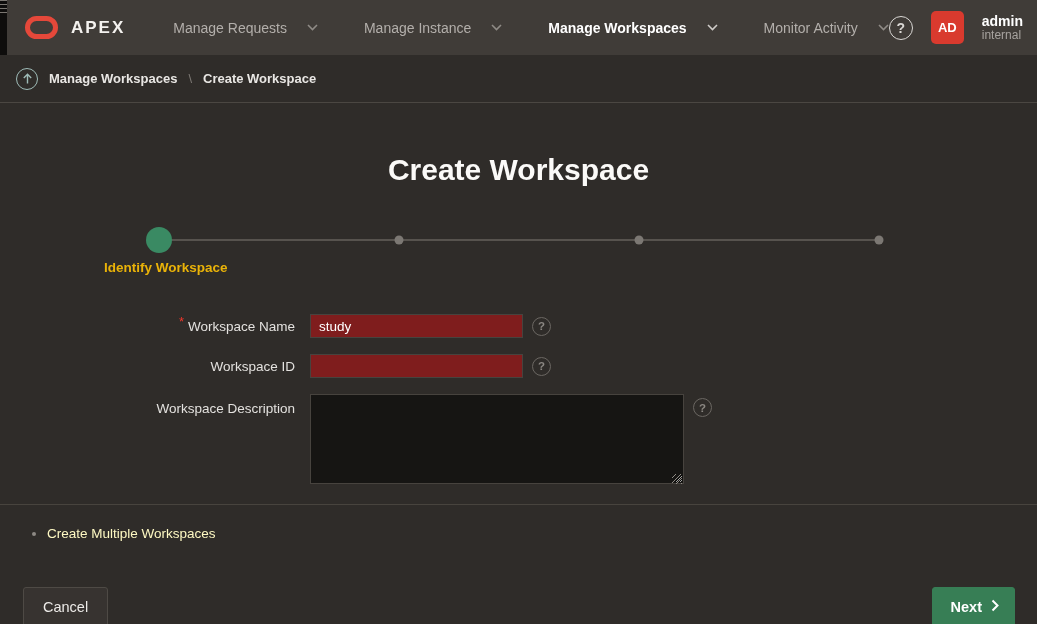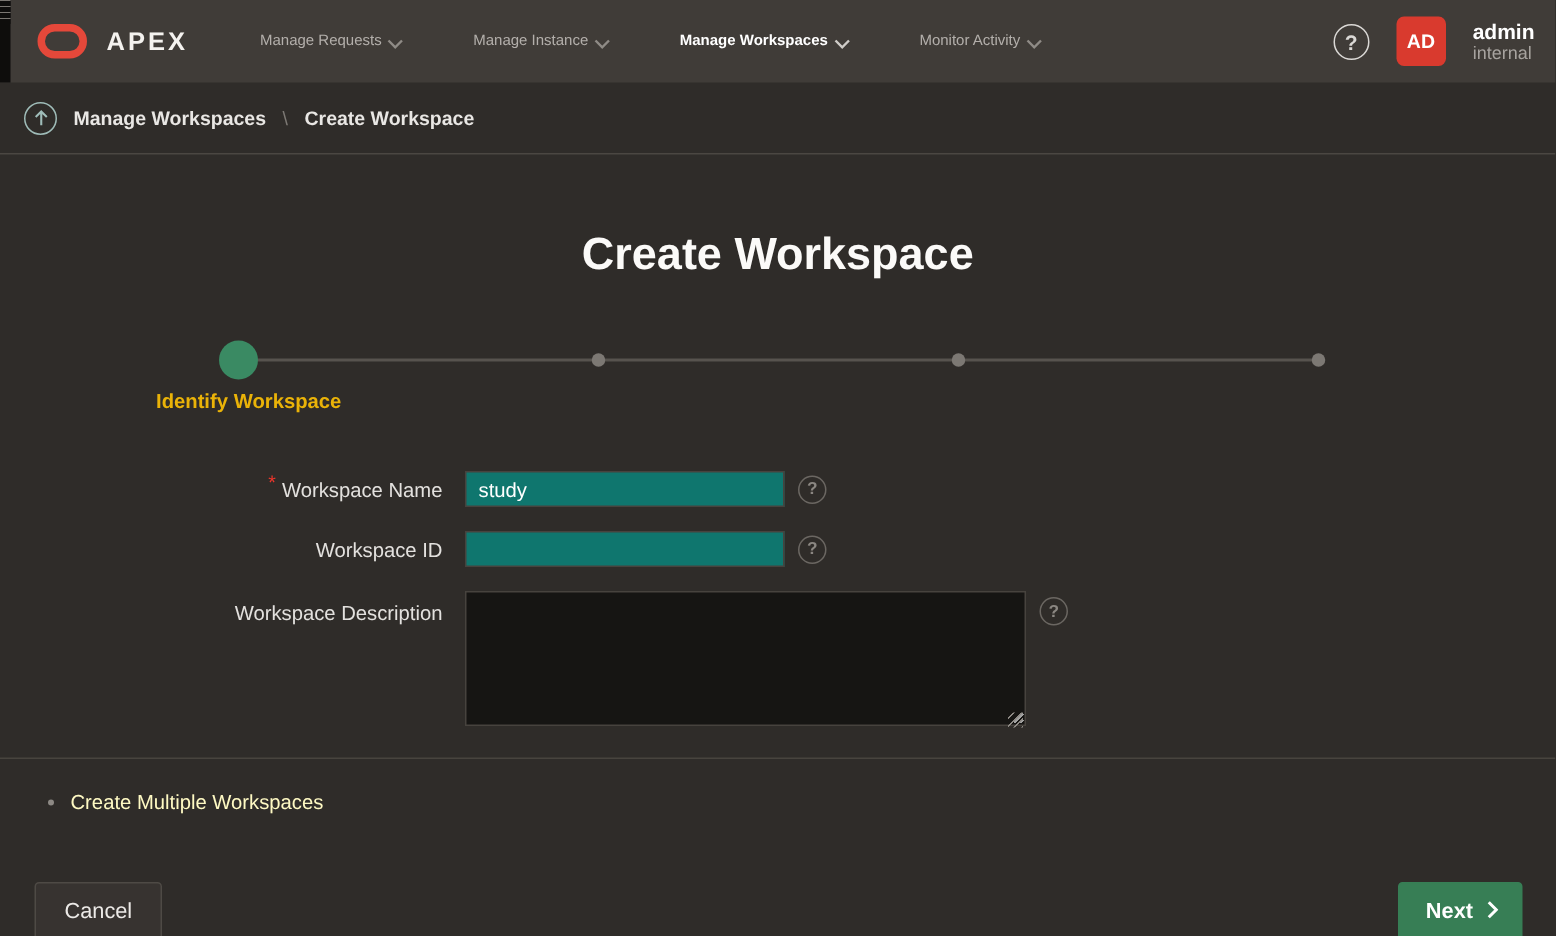--- a/index.html
+++ b/index.html
@@ -26,21 +26,21 @@
   header{
     height:55px; background:#403c38; display:flex; align-items:center;
     padding:0 14px 0 25px; flex:0 0 auto;
   }
   .logo{
     width:33px; height:23px; border:5px solid #e5483a; border-radius:12px;
     margin-right:13px; flex:0 0 auto;
   }
   .brand{ font-size:17px; font-weight:bold; letter-spacing:2px; color:#f4f2ef; margin-right:48px; }
   .nav{ display:flex; align-items:center; gap:46px; }
-  .nav-item{ display:flex; align-items:flex-end; gap:4px; font-size:10px; color:#b3afab; cursor:pointer; }
+  .nav-item{ display:flex; align-items:center; gap:20px; font-size:14px; color:#b3afab; cursor:pointer; }
   .nav-item.active{ color:#ffffff; font-weight:bold; }
   .nav-item svg{ display:block; }
   .header-right{ margin-left:auto; display:flex; align-items:center; gap:18px; }
   .help-round{
     width:24px; height:24px; border:1.6px solid #dad8d5; border-radius:50%;
     color:#dad8d5; font-size:14px; font-weight:bold; display:flex; align-items:center; justify-content:center;
     cursor:pointer;
   }
   .avatar{
     width:33px; height:33px; background:#d93a2e; border-radius:5px;
@@ -86,21 +86,21 @@
   .form{ margin-top:39px; }
   .form-row{ display:flex; align-items:center; margin-bottom:16px; }
   .form-row.top{ align-items:flex-start; }
   .form-label{
     width:310px; text-align:right; padding-right:15px; font-size:13.5px; color:#e3e1de;
     flex:0 0 auto;
   }
   .form-row.top .form-label{ padding-top:7px; }
   .req{ color:#f0362b; font-size:13px; position:relative; top:-5px; margin-right:4px; }
   .text-input{
-    width:213px; height:24px; background:#0f766e; border:1px solid #47433e;
+    width:213px; height:24px; background:#7f1d1d; border:1px solid #47433e;
     color:#ffffff; font-family:"Liberation Sans", sans-serif; font-size:13.5px; padding:0 8px;
     outline:none;
   }
   .textarea{
     width:374px; height:90px; background:#161513; border:1px solid #47433e;
     color:#ffffff; font-family:"Liberation Sans", sans-serif; font-size:13.5px; padding:5px 8px;
     resize:both; outline:none; position:relative;
   }
   .ta-wrap{ position:relative; }
   .ta-corner{

